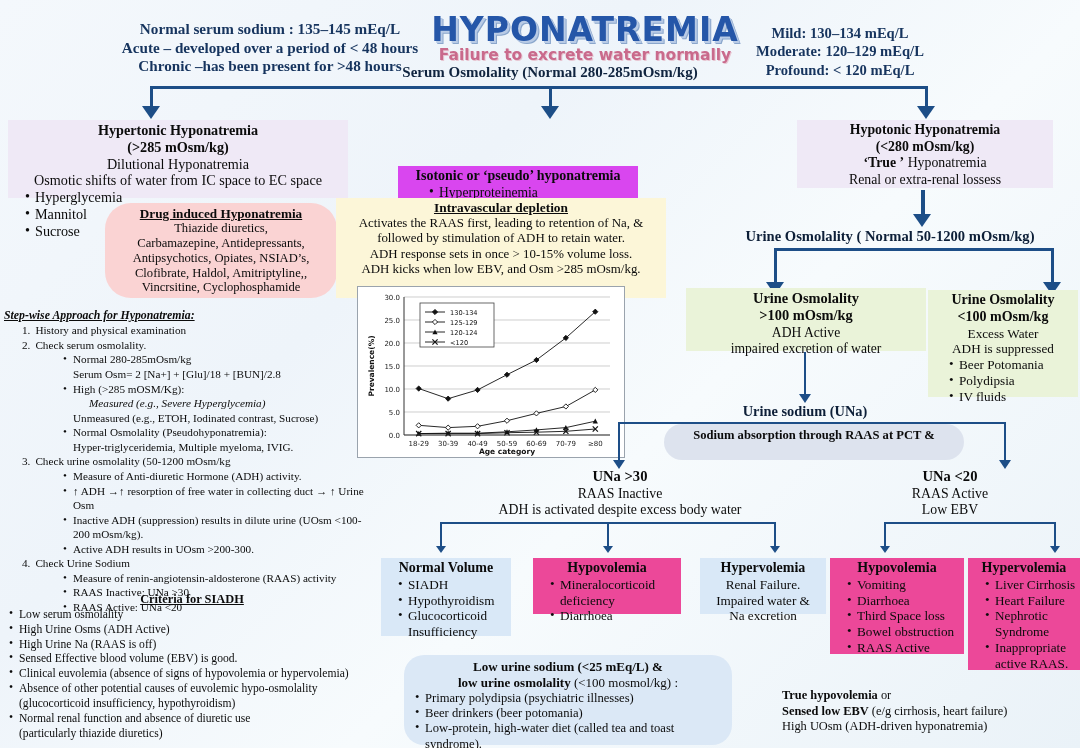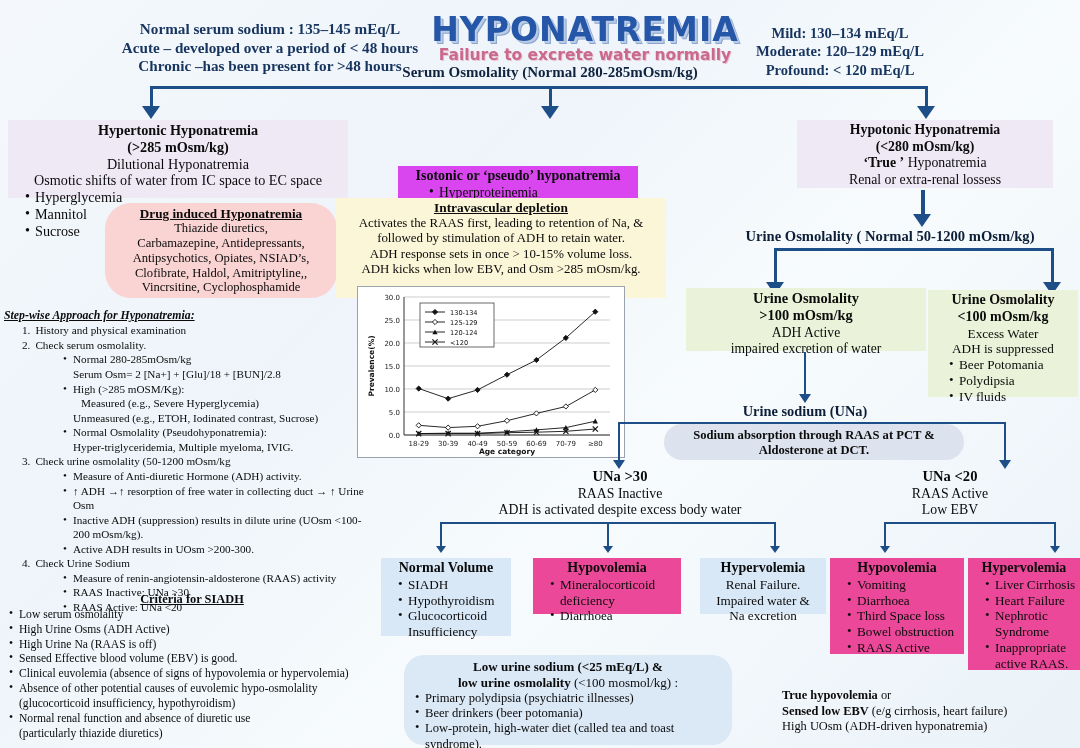--- a/index.html
+++ b/index.html
@@ -263,21 +263,20 @@
 <div class="abs b" style="left:660px;top:403px;width:290px;text-align:center;font-size:14.4px;color:#0d1f38;">Urine sodium (UNa)</div>
 
 <div class="ln abs" style="left:618px;top:422px;width:388px;height:2px;"></div>
 <div class="ln abs" style="left:618px;top:422px;width:2px;height:40px;"></div>
 <div class="arrow-d abs sm" style="left:613px;top:460px;"></div>
 <div class="ln abs" style="left:1004px;top:422px;width:2px;height:40px;"></div>
 <div class="arrow-d abs sm" style="left:999px;top:460px;"></div>
 
 <div class="abs box grayblue" style="left:664px;top:424px;width:300px;height:36px;padding:4px 8px;font-size:12.6px;line-height:1.2;">
   <div class="c b">Sodium absorption through RAAS at PCT &amp;</div>
-  <div class="c b">Aldosterone at DCT.</div>
 </div>
 
 <div class="abs" style="left:440px;top:468px;width:360px;text-align:center;font-size:13.8px;line-height:1.2;">
   <div class="b" style="font-size:14.6px;">UNa &gt;30</div>
   <div>RAAS Inactive</div>
   <div>ADH is activated despite excess body water</div>
 </div>
 
 <div class="abs" style="left:865px;top:468px;width:170px;text-align:center;font-size:13.8px;line-height:1.2;">
   <div class="b" style="font-size:14.6px;">UNa &lt;20</div>
@@ -355,21 +354,21 @@
         <span>2.</span>
         <span>Check serum osmolality.</span>
       </div>
       <ul style="padding-left: 60px;">
         <li>
           <div>Normal 280-285mOsm/kg</div>
           <div style="margin-left: 0px;">Serum Osm= 2 [Na+] + [Glu]/18 + [BUN]/2.8</div>
         </li>
         <li>
           <div>High (&gt;285 mOSM/Kg):</div>
-          <div style="margin-left: 8px;">Measured (e.g., Severe Hyperglycemia)</div>
+          <div style="margin-left: 16px; font-style: italic;">Measured (e.g., Severe Hyperglycemia)</div>
           <div style="margin-left: 0px;">Unmeasured (e.g., ETOH, Iodinated contrast, Sucrose)</div>
         </li>
         <li>
           <div>Normal Osmolality (Pseudohyponatremia):</div>
           <div style="margin-left: 0px;">Hyper-triglyceridemia, Multiple myeloma, IVIG.</div>
         </li>
       </ul>
       <div style="display: flex; gap: 5px; margin-left: 18px;">
         <span>3.</span>
         <span>Check urine osmolality (50-1200 mOsm/kg</span>

